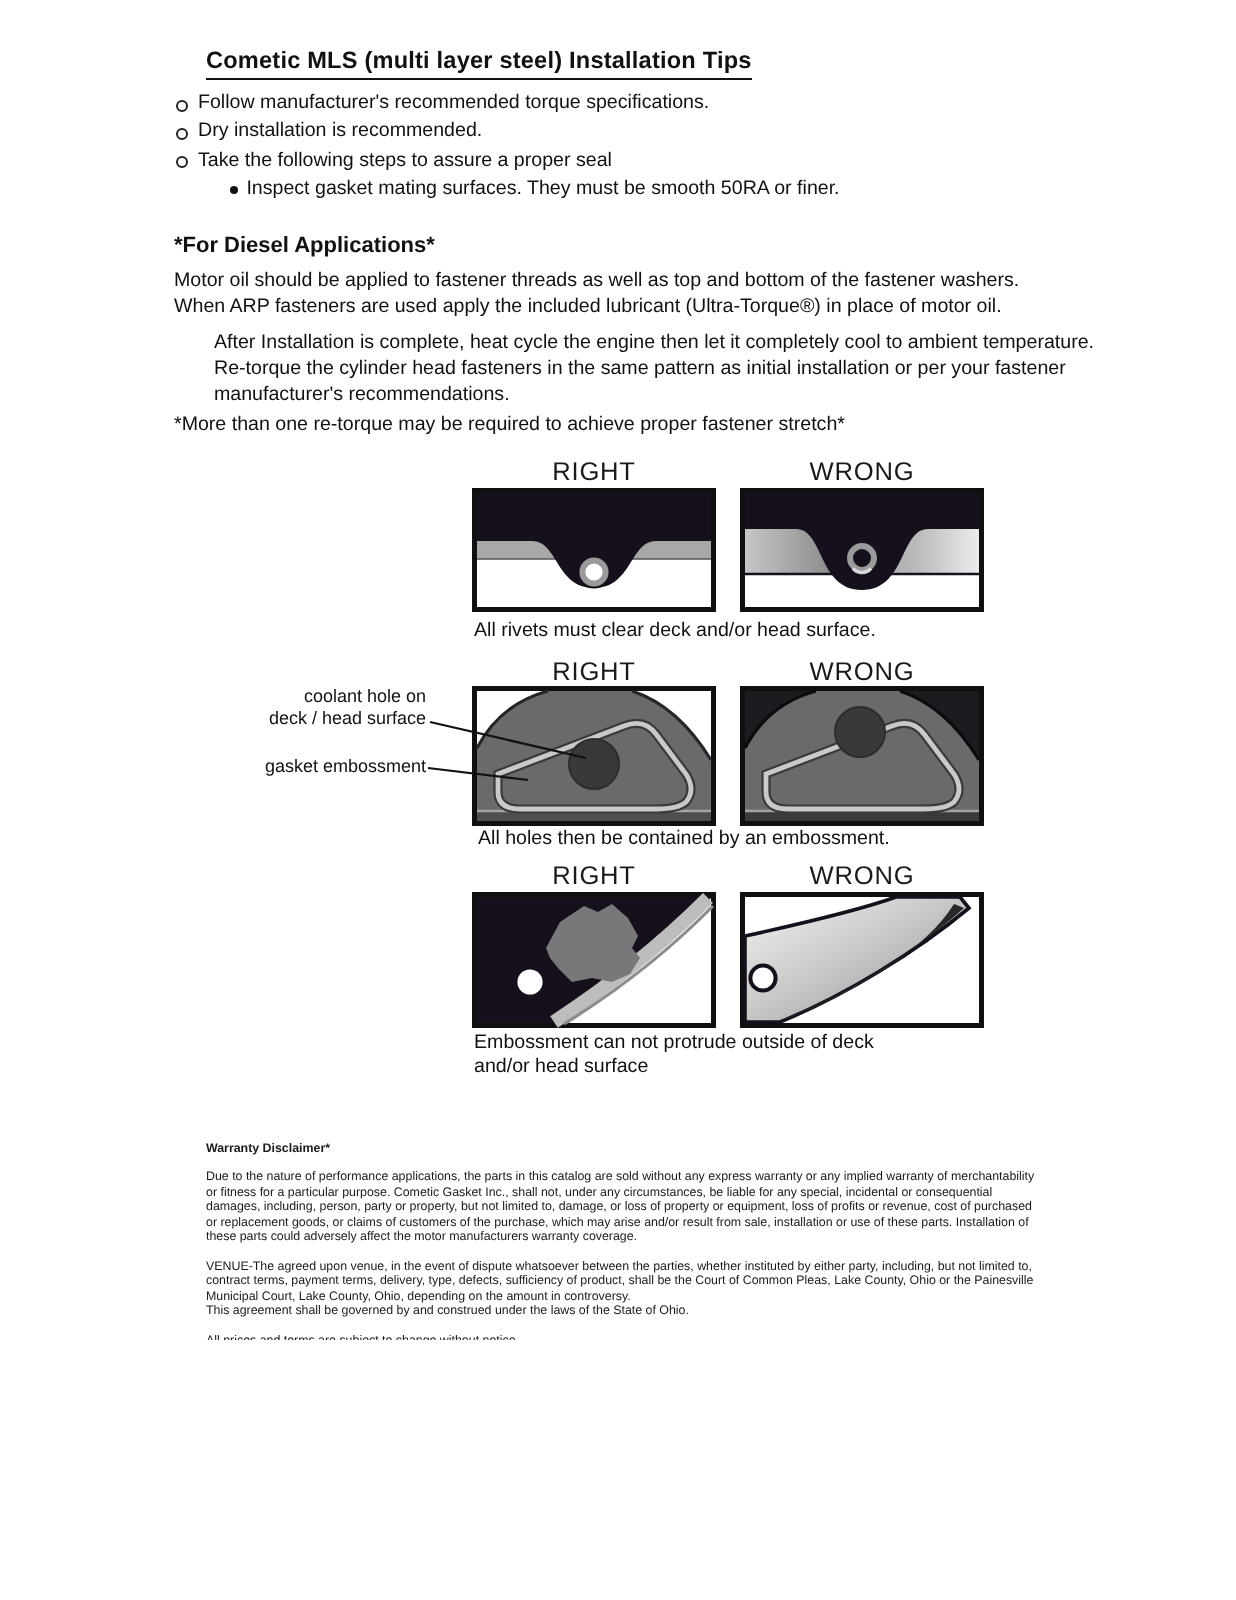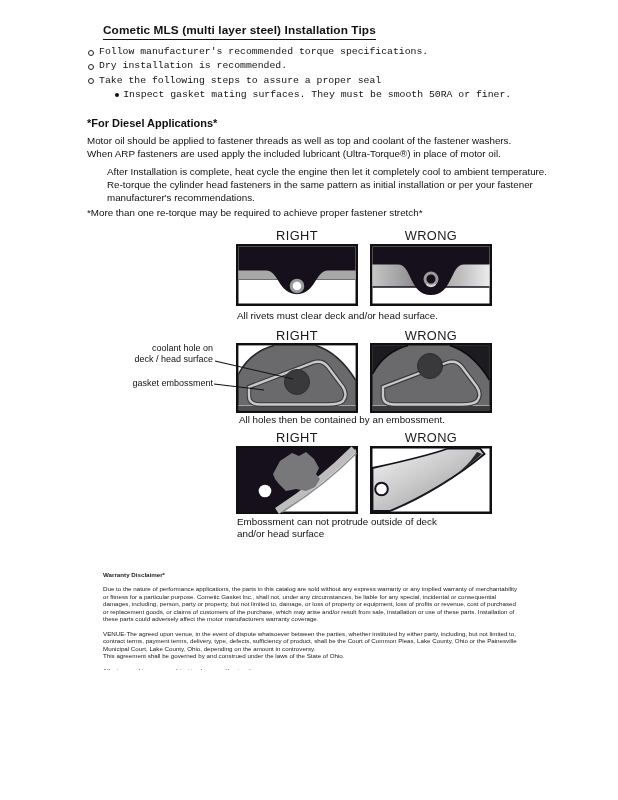--- a/index.html
+++ b/index.html
@@ -5,21 +5,21 @@
   html,body{margin:0;padding:0;background:#ffffff;}
   .page{
     position:relative;width:618px;height:670px;background:#ffffff;overflow:hidden;
     font-family:"Liberation Sans","DejaVu Sans",sans-serif;color:#111111;
   }
   .abs{position:absolute;}
   .title{
     left:103px;top:23px;font-size:11.8px;font-weight:bold;
     border-bottom:1.6px solid #111;padding-bottom:2px;letter-spacing:.1px;
   }
-  .bullets{left:88px;top:45px;width:460px;font-size:9.8px;font-family:Liberation Mono, monospace;}
+  .bullets{left:88px;top:45px;width:460px;font-size:9.8px;}
   .b-row{display:flex;align-items:flex-start;line-height:14.4px;}
   .b-dot{flex:0 0 auto;width:4px;height:4px;border:1.1px solid #222;border-radius:50%;margin:4.5px 5px 0 0;}
   .sb-row{display:flex;align-items:flex-start;line-height:14.4px;margin-left:27px;}
   .sb-dot{flex:0 0 auto;width:4.2px;height:4.2px;background:#111;border-radius:50%;margin:4.6px 4px 0 0;}
   .h2{left:87px;top:117px;font-size:11px;font-weight:bold;}
   .para{left:87px;width:444px;font-size:9.8px;line-height:13.1px;}
   .diag-label{width:122px;text-align:center;font-size:12.8px;letter-spacing:.4px;color:#1a1a1a;}
   .caption{font-size:9.8px;line-height:12.4px;color:#111;}
   .callout{width:112px;text-align:right;font-size:9px;line-height:10.8px;color:#111;}
   .warranty{left:103px;top:571px;width:420px;font-size:6.2px;line-height:7.45px;color:#1a1a1a;}
@@ -50,21 +50,21 @@
       <span class="b-dot"></span>
       <span>Take the following steps to assure a proper seal</span>
     </div>
     <div class="sb-row">
       <span class="sb-dot"></span>
       <span>Inspect gasket mating surfaces.  They must be smooth 50RA or finer.</span>
     </div>
   </div>
 
   <div class="abs h2">*For Diesel Applications*</div>
-  <div class="abs para" style="top:134px;">Motor oil should be applied to fastener threads as well as top and coolant of the fastener washers. When ARP fasteners are used apply the included lubricant (Ultra-Torque®) in place of motor oil.</div>
+  <div class="abs para" style="top:134px;">Motor oil should be applied to fastener threads as well as top and bottom of the fastener washers. When ARP fasteners are used apply the included lubricant (Ultra-Torque®) in place of motor oil.</div>
   <div class="abs para" style="top:165px;margin-left:20px;">After Installation is complete, heat cycle the engine then let it completely cool to ambient temperature. Re-torque the cylinder head fasteners in the same pattern as initial installation or per your fastener manufacturer's recommendations.</div>
   <div class="abs para" style="top:206px;">*More than one re-torque may be required to achieve proper fastener stretch*</div>
 
   <div class="abs diag-label" style="left:236px;top:228px;">RIGHT</div>
   <div class="abs diag-label" style="left:370px;top:228px;">WRONG</div>
 
   <div class="abs" style="left:236px;top:244px;">
     <svg width="122" height="62" viewBox="0 0 122 62">
       <rect x="1.25" y="1.25" width="119.5" height="59.5" fill="#ffffff" stroke="#101010" stroke-width="2.5"></rect>
       <rect x="2.5" y="26" width="117" height="9.5" fill="#a8a8a8"></rect>

